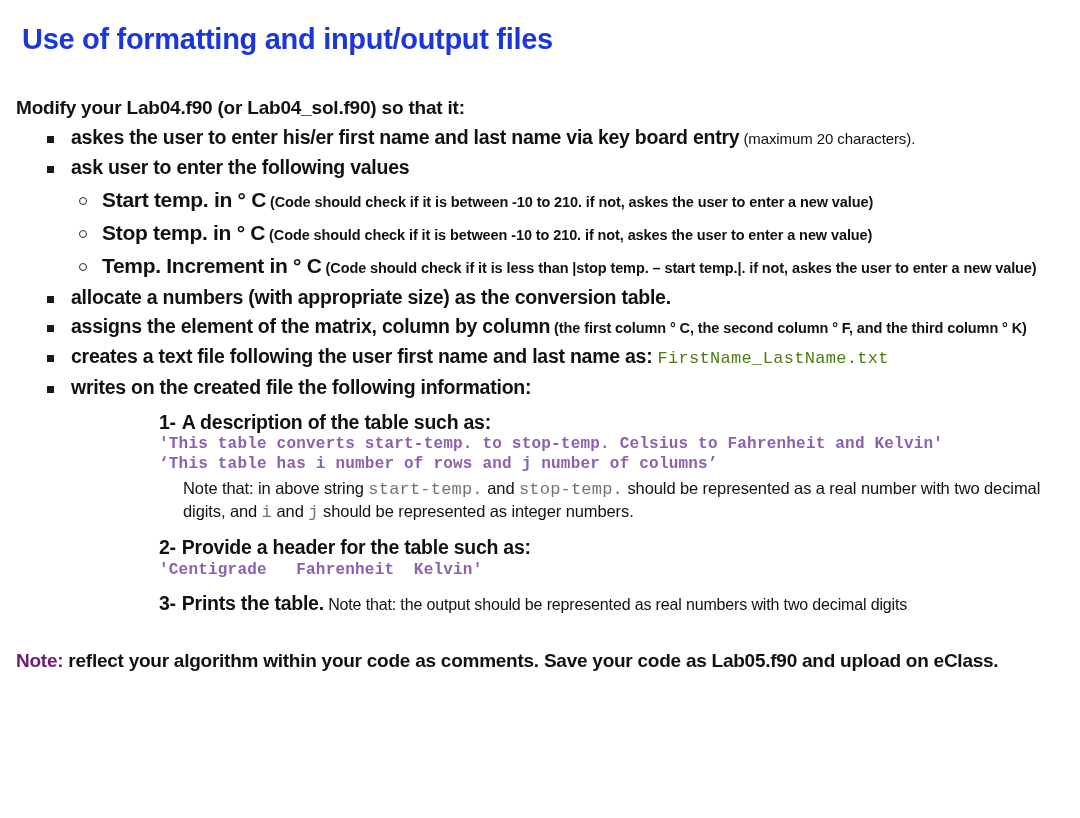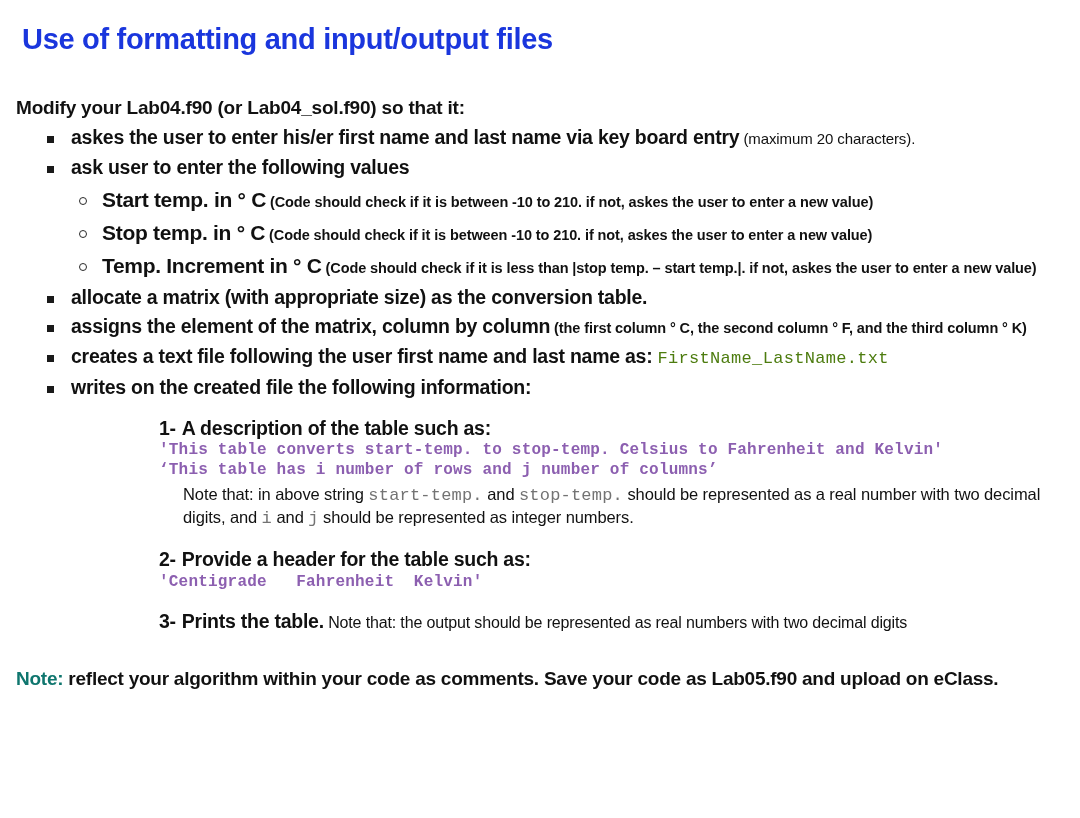--- a/index.html
+++ b/index.html
@@ -107,21 +107,21 @@
   
   .steps {
     margin: 8px 0 0 0;
     padding: 0 0 0 88px;
   }
   .step-head {
     font-size: 19.5px;
     font-weight: bold;
     letter-spacing: -0.25px;
     line-height: 1.2;
-    margin-top: 18px;
+    margin-top: 12px;
   }
   .step-head .num { margin-right: 6px; }
 
   .code-line {
     color: #8c5fb0;
     font-family: "Liberation Mono", "DejaVu Sans Mono", monospace;
     font-size: 16px;
     line-height: 1.26;
     letter-spacing: 0.2px;
     white-space: pre;
@@ -158,21 +158,21 @@
   
   .closing {
     margin: 34px 0 0 2px;
     font-size: 19px;
     font-weight: bold;
     line-height: 1.3;
     letter-spacing: -0.25px;
     max-width: 1052px;
   }
   .closing .red {
-    color: #0f766e;
+    color: #701a75;
   }
 </style>
 </head>
 <body>
 
 <div class="page">
 
   <h1 class="title">Use of formatting and input/output files</h1>
 
   <div class="lead">Modify your Lab04.f90 (or Lab04_sol.f90) so that it:</div>
@@ -193,21 +193,21 @@
         <li>
           <span class="deg">Stop temp. in ° C</span><span class="note-small"> (Code should check if it is between -10 to 210. if not, askes the user to enter a new value)</span>
         </li>
         <li>
           <span class="deg">Temp. Increment in ° C</span><span class="note-small"> (Code should check if it is less than |stop temp. – start temp.|. if not, askes the user to enter a new value)</span>
         </li>
       </ul>
     </li>
 
     <li>
-      <span>allocate a matrix (with appropriate size) as the conversion table.</span>
+      <span>allocate a numbers (with appropriate size) as the conversion table.</span>
     </li>
 
     <li>
       <span>assigns the element of the matrix, column by column</span><span class="note-small"> (the first column ° C, the second column ° F, and the third column ° K)</span>
     </li>
 
     <li>
       <span>creates a text file following the user first name and last name as: </span><code class="file-code">FirstName_LastName.txt</code>
     </li>
 

